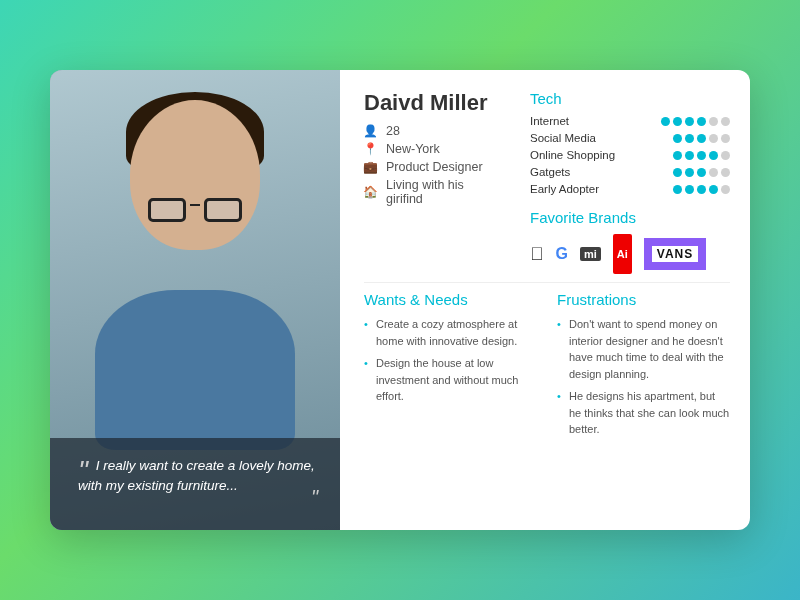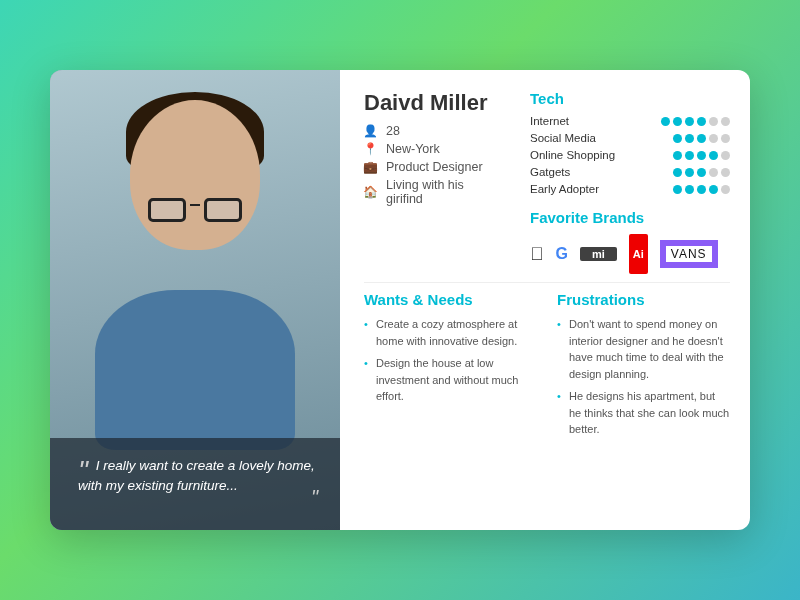--- a/index.html
+++ b/index.html
@@ -155,21 +155,21 @@
       width: 14px;
       height: 14px;
       display: flex;
       align-items: center;
       justify-content: center;
       color: #00bcd4;
       font-size: 12px;
     }
     .section-title {
       font-size: 15px;
-      font-weight: 700;
+      font-weight: 400;
       color: #00bcd4;
       margin-bottom: 8px;
     }
     .bio-text {
       font-size: 11.5px;
       color: #555;
       line-height: 1.55;
     }
     .tech-row {
       display: flex;
@@ -204,39 +204,39 @@
     .brand-icon {
       font-size: 16px;
       font-weight: 700;
       color: #333;
     }
     .brand-apple { font-size: 18px; }
     .brand-google { color: #4285F4; }
     .brand-mi { 
       background: #404040;
       color: #fff;
-      padding: 1px 12px;
+      padding: 1px 4px;
       border-radius: 2px;
       font-size: 11px;
       font-weight: 700;
     }
     .brand-adobe {
       background: #e00;
       color: #fff;
       padding: 14px 4px;
       border-radius: 2px;
       font-size: 11px;
       font-weight: 700;
     }
     .brand-vans {
       font-size: 12px;
-      font-weight: 400;
+      font-weight: 700;
       letter-spacing: 1px;
       color: #111;
-      border: 6px solid #8b5cf6;
+      border: 8px solid #8b5cf6;
       padding: 1px 5px;
     }
     .wants-section {}
     .bullet-list {
       list-style: none;
       padding: 0;
     }
     .bullet-list li {
       font-size: 11px;
       color: #555;

